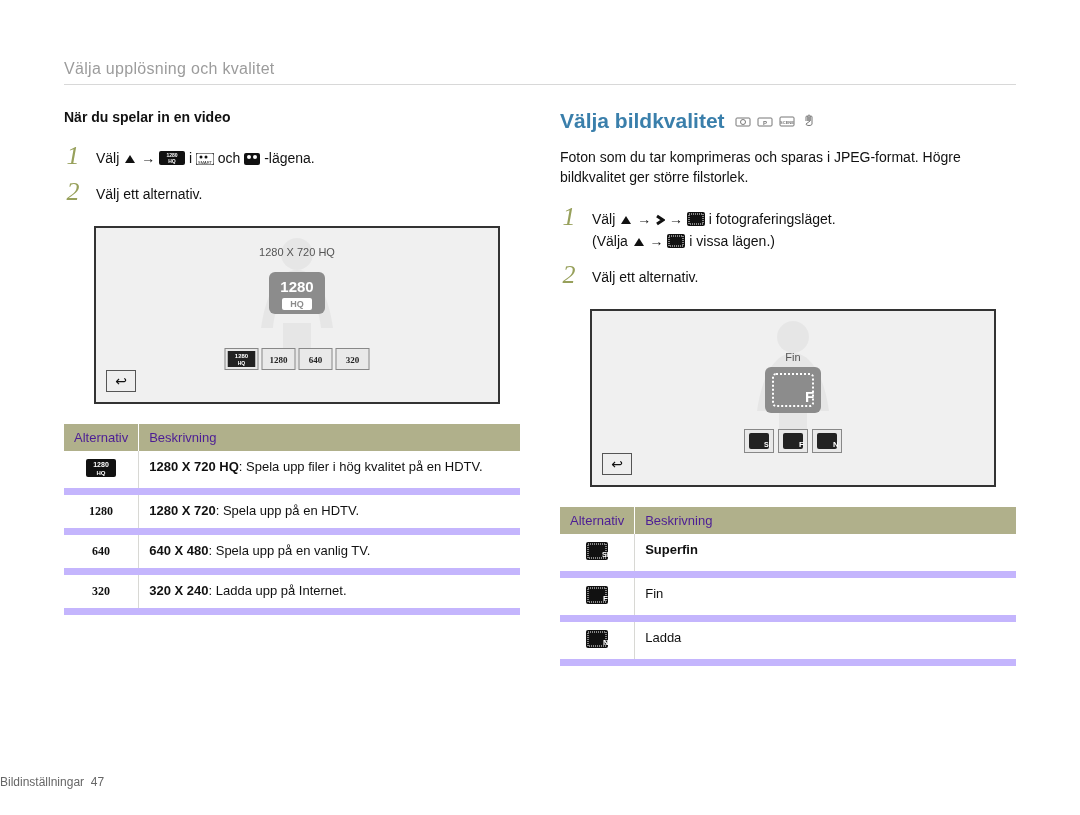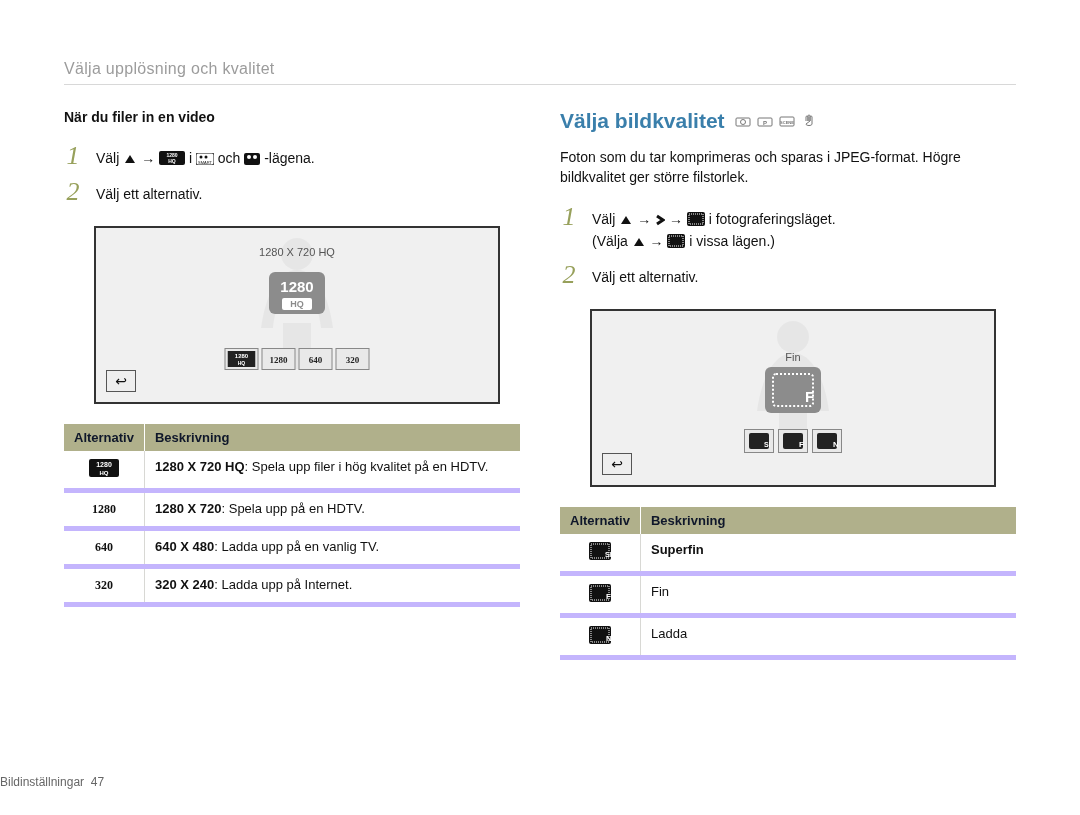--- a/index.html
+++ b/index.html
@@ -170,31 +170,31 @@
 
   
   table.spec {
     width: 100%;
     border-collapse: collapse;
     font-size: 13px;
     margin-top: 6px;
   }
   table.spec thead th {
     background: #b0b08b;
-    color: #0f172a;
-    font-weight: bold;
+    color: #4c1d95;
+    font-weight: normal;
     text-align: left;
     padding: 6px 10px;
   }
   table.spec thead th:first-child {
     width: 64px;
     border-right: 1px solid #fff;
   }
   table.spec tbody td {
-    border-bottom: 5px solid #c4b5fd;
+    border-bottom: 7px solid #c4b5fd;
     padding: 8px 10px;
     vertical-align: top;
   }
   table.spec tbody td:first-child {
     border-right: 1px solid #d8d8d4;
     text-align:center;
   }
   .tbl-icon { display:inline-flex; }
   .b { font-weight:bold; }
 
@@ -209,21 +209,21 @@
 </style>
 </head>
 <body>
 
 <div class="breadcrumb">Välja upplösning och kvalitet</div>
 <div class="rule"></div>
 
 <div class="cols">
 
   <div class="col">
-    <div class="subhead">När du filer in en video</div>
+    <div class="subhead">När du spelar in en video</div>
 
     <ol class="steps">
       <li>
         <span class="stepnum">1</span>
         <span class="step-body">
           <span>Välj </span>
           <span class="inline-icon">
             <svg width="14" height="12">
                 <polygon points="7,2 12,10 2,10" fill="#111"></polygon>
               </svg>
@@ -334,21 +334,21 @@
                 </svg>
           </span></td>
           <td><span class="b">1280 X 720</span><span>: Spela upp på en HDTV.</span></td>
         </tr>
         <tr>
           <td><span class="tbl-icon">
             <svg width="30" height="14">
                   <text x="15" y="12" font-size="12" fill="#111" text-anchor="middle" font-family="Arial Black" font-weight="900">640</text>
                 </svg>
           </span></td>
-          <td><span class="b">640 X 480</span><span>: Ladda upp på en vanlig TV.</span></td>
+          <td><span class="b">640 X 480</span><span>: Spela upp på en vanlig TV.</span></td>
         </tr>
         <tr>
           <td><span class="tbl-icon">
             <svg width="30" height="14">
                   <text x="15" y="12" font-size="12" fill="#111" text-anchor="middle" font-family="Arial Black" font-weight="900">320</text>
                 </svg>
           </span></td>
           <td><span class="b">320 X 240</span><span>: Ladda upp på Internet.</span></td>
         </tr>
       </tbody>

